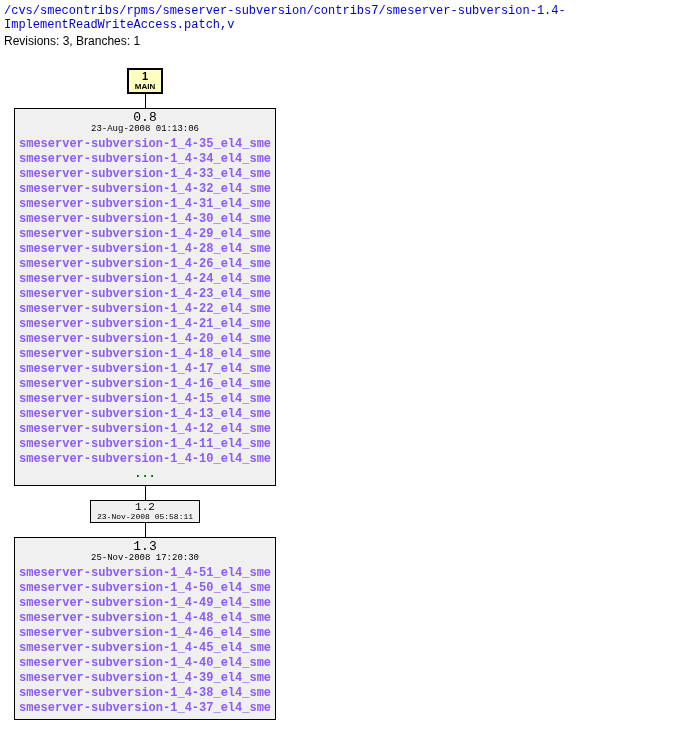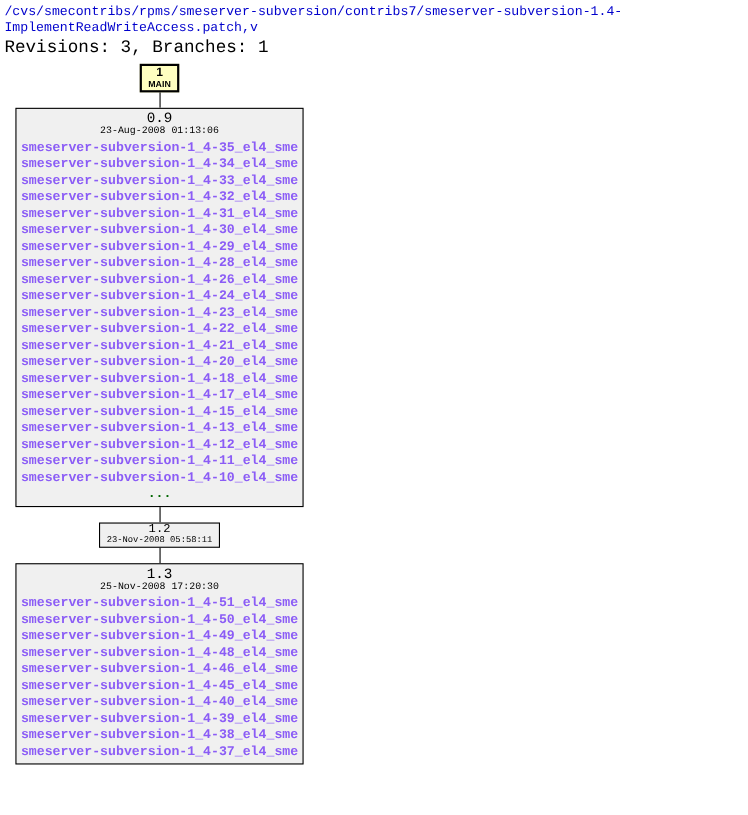--- a/index.html
+++ b/index.html
@@ -11,23 +11,23 @@
       color: #000;
     }
     .header-path {
       color: #0000cc;
       font-family: "Courier New", monospace;
       font-size: 12px;
       margin-bottom: 2px;
     }
     .header-meta {
       color: #000;
-      font-family: Liberation Mono, monospace;
-      font-size: 16px;
-      margin-bottom: 6px;
+      font-family: Liberation Sans, sans-serif;
+      font-size: 12px;
+      margin-bottom: 20px;
     }
     .graph {
       display: flex;
       flex-direction: column;
       align-items: center;
       width: fit-content;
       margin-left: 10px;
     }
     .branch-box {
       background: #ffffc0;
@@ -106,39 +106,40 @@
 <div class="graph">
 
   <div class="branch-box">
     <div class="branch-num">1</div>
     <div class="branch-name">MAIN</div>
   </div>
 
   <div class="connector"></div>
 
   <div class="rev-box">
-    <div class="rev-num">0.9</div>
+    <div class="rev-num">0.8</div>
     <div class="rev-date">23-Aug-2008 01:13:06</div>
     <div>
         <span class="tag">smeserver-subversion-1_4-35_el4_sme</span>
         <span class="tag">smeserver-subversion-1_4-34_el4_sme</span>
         <span class="tag">smeserver-subversion-1_4-33_el4_sme</span>
         <span class="tag">smeserver-subversion-1_4-32_el4_sme</span>
         <span class="tag">smeserver-subversion-1_4-31_el4_sme</span>
         <span class="tag">smeserver-subversion-1_4-30_el4_sme</span>
         <span class="tag">smeserver-subversion-1_4-29_el4_sme</span>
         <span class="tag">smeserver-subversion-1_4-28_el4_sme</span>
         <span class="tag">smeserver-subversion-1_4-26_el4_sme</span>
         <span class="tag">smeserver-subversion-1_4-24_el4_sme</span>
         <span class="tag">smeserver-subversion-1_4-23_el4_sme</span>
         <span class="tag">smeserver-subversion-1_4-22_el4_sme</span>
         <span class="tag">smeserver-subversion-1_4-21_el4_sme</span>
         <span class="tag">smeserver-subversion-1_4-20_el4_sme</span>
         <span class="tag">smeserver-subversion-1_4-18_el4_sme</span>
         <span class="tag">smeserver-subversion-1_4-17_el4_sme</span>
+        <span class="tag">smeserver-subversion-1_4-16_el4_sme</span>
         <span class="tag">smeserver-subversion-1_4-15_el4_sme</span>
         <span class="tag">smeserver-subversion-1_4-13_el4_sme</span>
         <span class="tag">smeserver-subversion-1_4-12_el4_sme</span>
         <span class="tag">smeserver-subversion-1_4-11_el4_sme</span>
         <span class="tag">smeserver-subversion-1_4-10_el4_sme</span>
       </div>
     <div class="ellipsis">...</div>
   </div>
 
   <div class="connector"></div>

